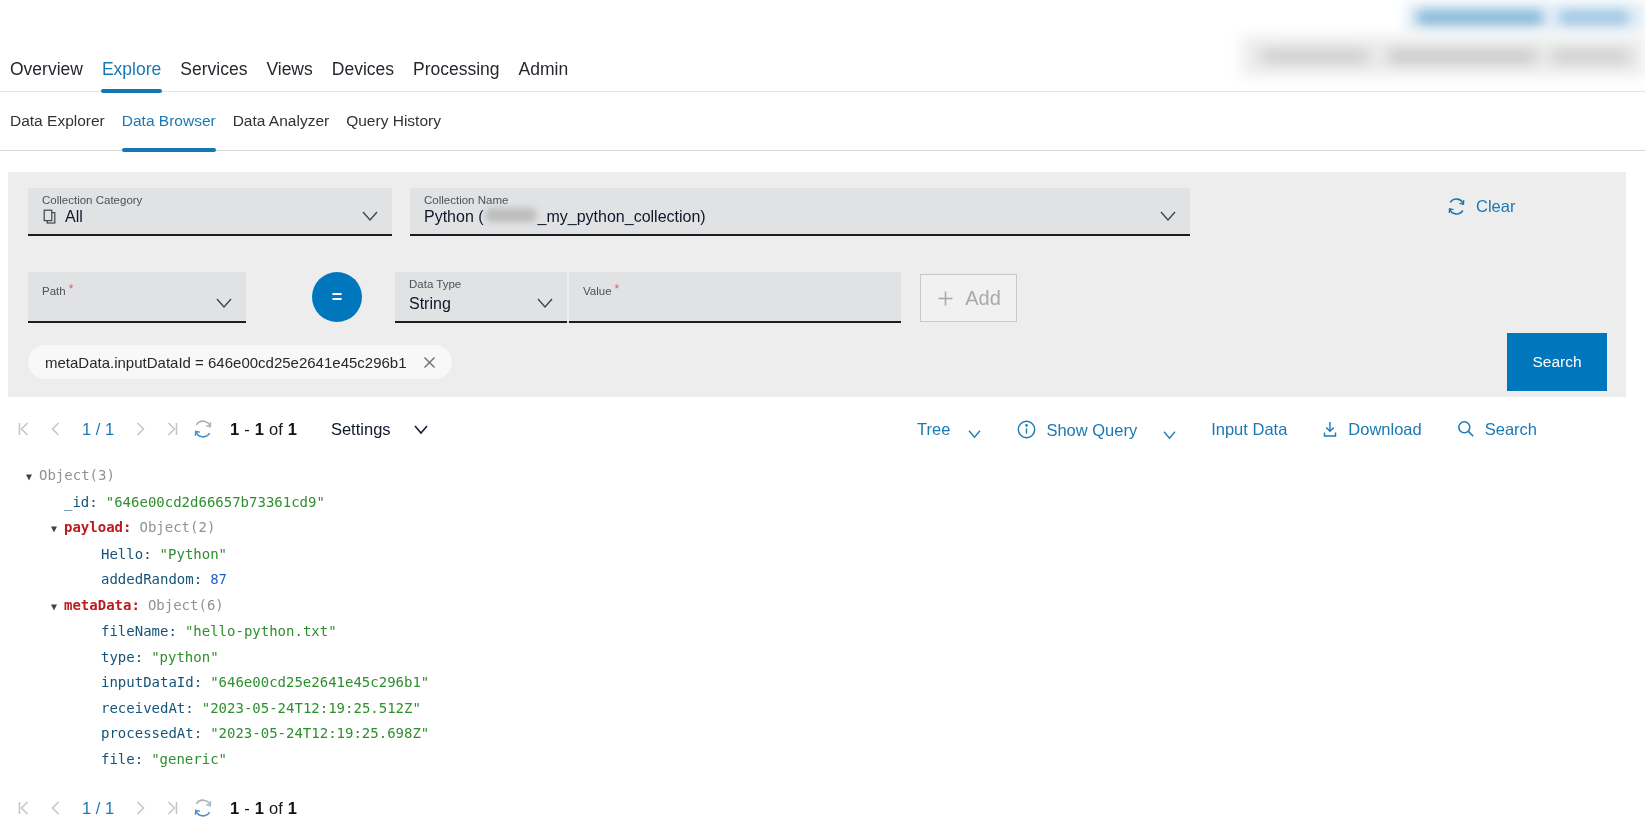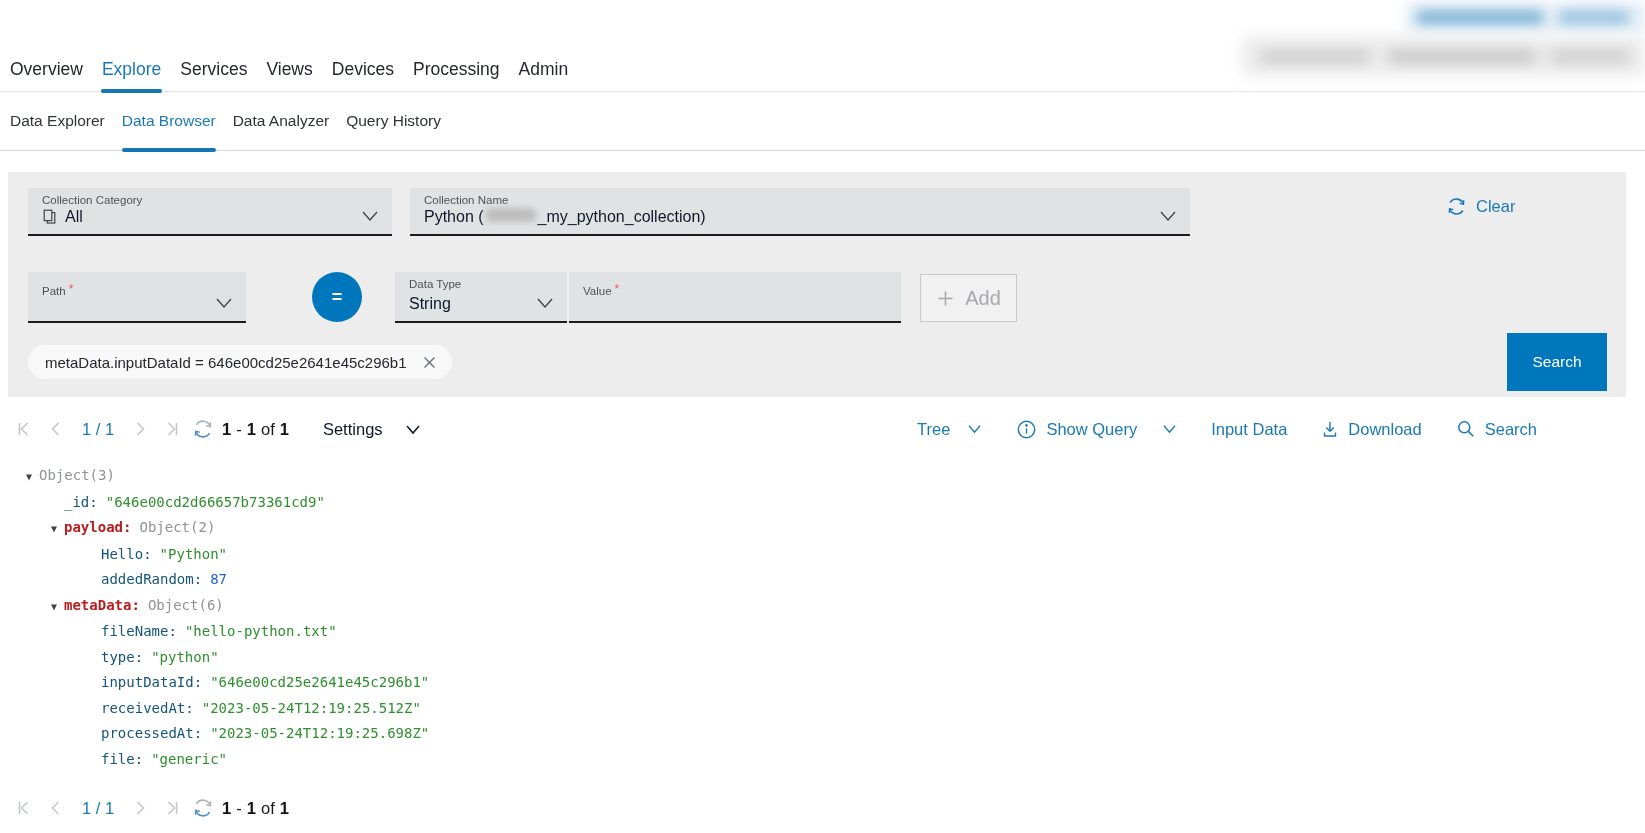--- a/index.html
+++ b/index.html
@@ -98,27 +98,27 @@
 
   
   .toolbar{
     position:absolute;left:0;top:410px;width:100%;height:38px;box-sizing:border-box;
     display:flex;align-items:center;padding:0 108px 0 14px;font-size:16.5px;
   }
   .pg-btn{color:#c3c7cb;cursor:pointer;display:flex;}
   .pg-btn.mr{margin-right:12px;}
   .pg-indicator{color:#1a79b5;margin:0 16px;cursor:pointer;white-space:nowrap;}
   .refresh{margin-left:10px;cursor:pointer;display:flex;}
-  .pg-range{margin-left:8px;color:#17181a;white-space:nowrap;}
+  .pg-range{margin-left:16px;color:#17181a;white-space:nowrap;}
   .pg-range b{font-weight:bold;color:#121212;}
   .pg-range .rsep{margin:0 5px;}
   .pg-range .rof{margin:0 5px;}
   .settings{margin-left:34px;color:#0f172a;display:flex;align-items:center;gap:22px;cursor:pointer;}
   .tb-right{margin-left:auto;display:flex;align-items:center;gap:34px;color:#1a79b5;}
-  .tb-link{display:flex;align-items:center;gap:9px;cursor:pointer;white-space:nowrap;}
+  .tb-link{display:flex;align-items:flex-end;gap:9px;cursor:pointer;white-space:nowrap;}
   .tb-link .chevgap{margin-left:8px;display:flex;}
 
   
   .json-tree{
     position:absolute;left:0;top:463px;
     font-family:"DejaVu Sans Mono",monospace;font-size:14px;line-height:25.5px;
   }
   .jrow{white-space:nowrap;}
   .i0{padding-left:26px;}
   .i1{padding-left:51px;}

